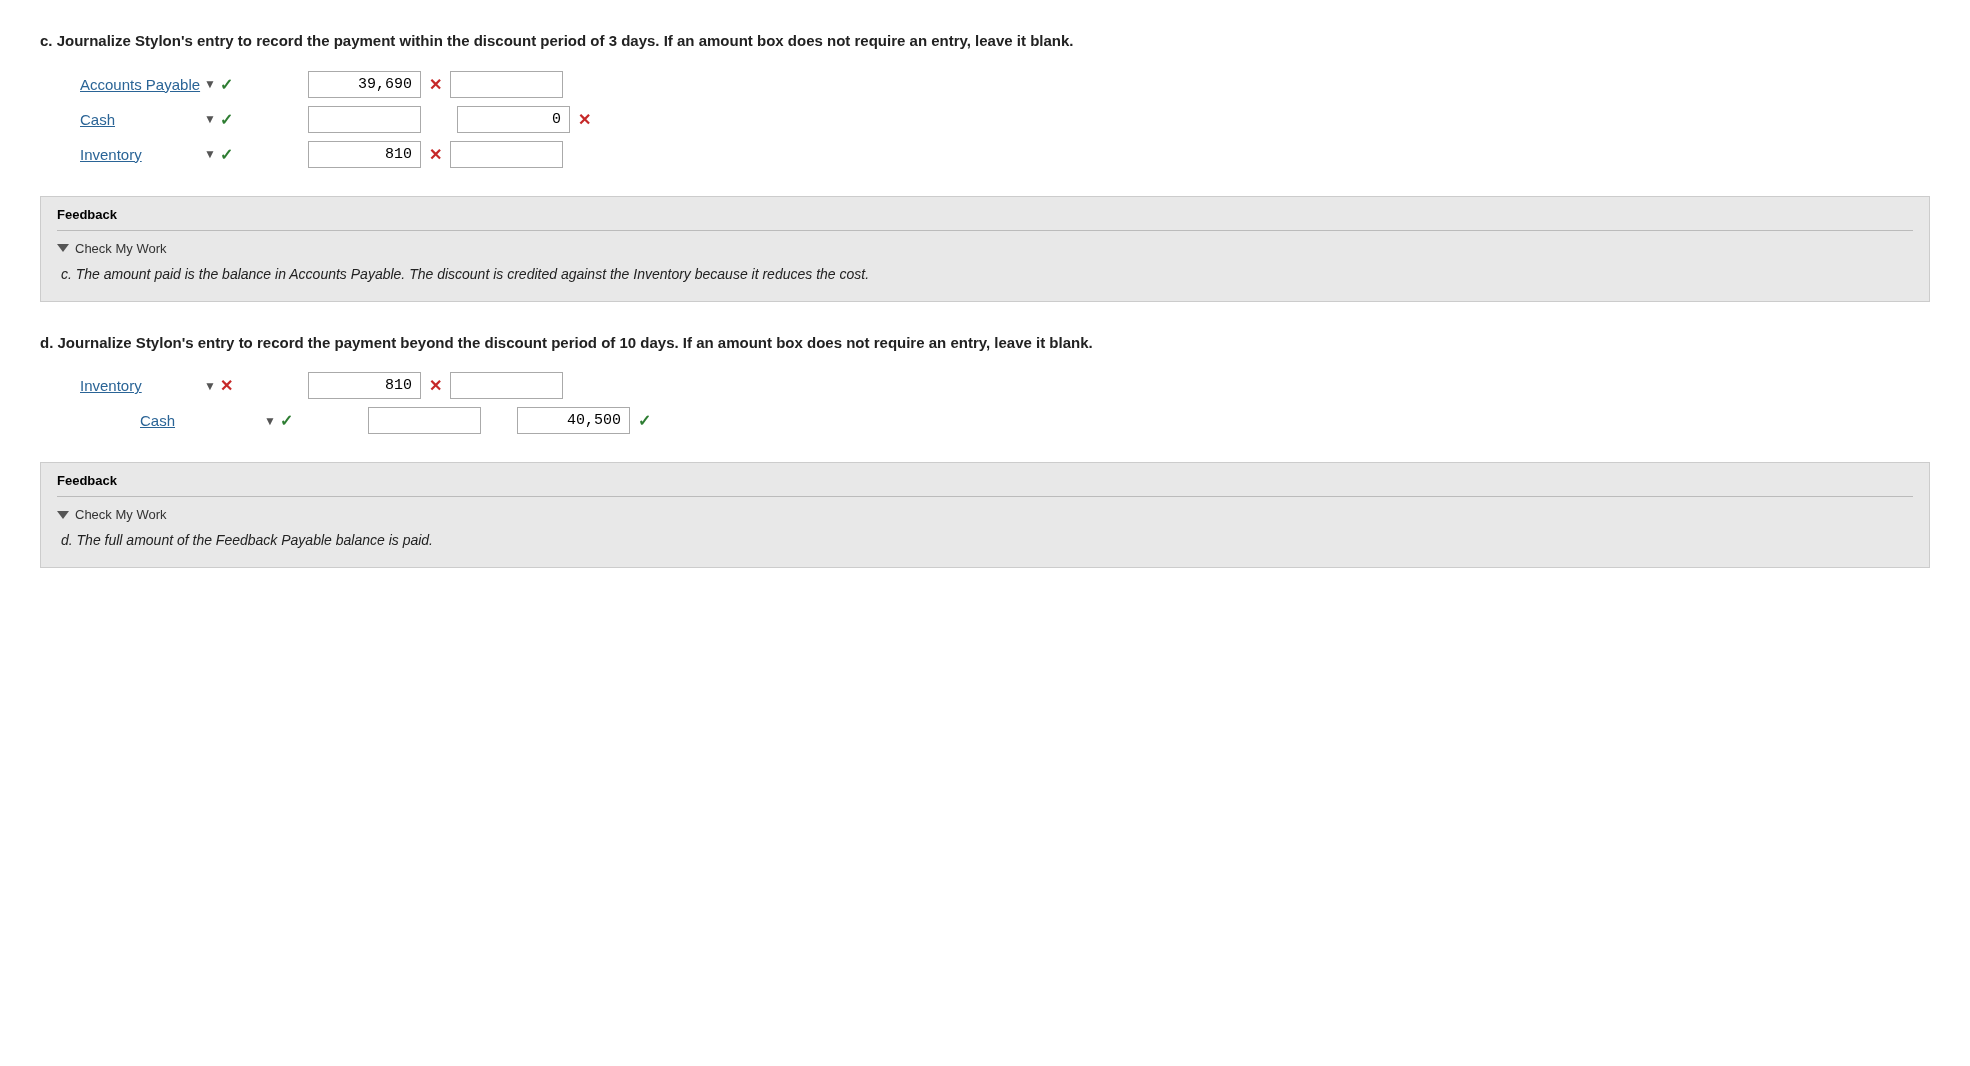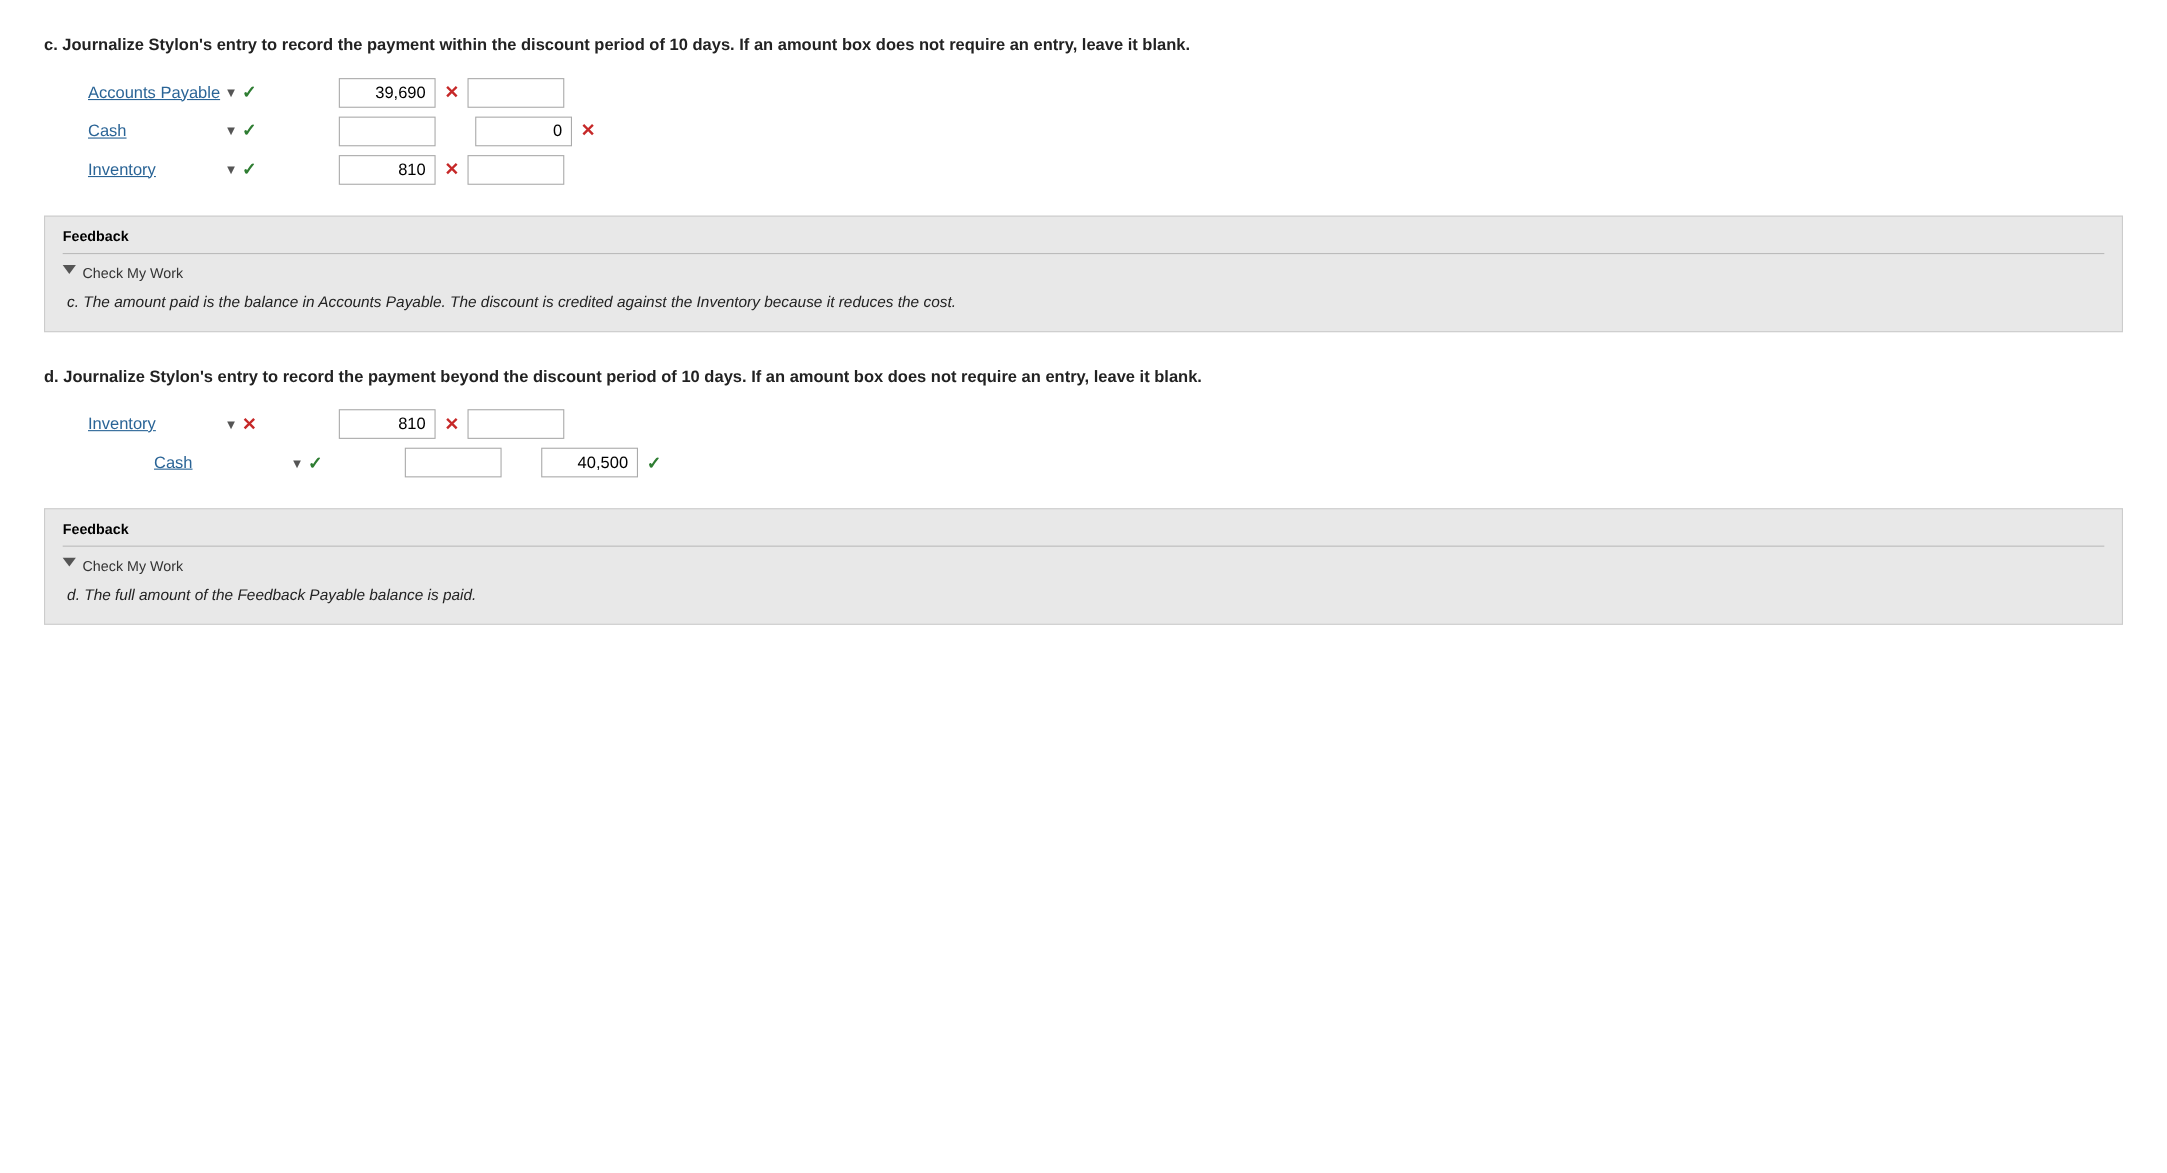--- a/index.html
+++ b/index.html
@@ -50,24 +50,25 @@
       font-weight: bold;
     }
     .x-red {
       color: #c62828;
       font-size: 16px;
       font-weight: bold;
     }
     .amount-input {
       border: 1px solid #aaa;
       padding: 4px 8px;
-      width: 88px;
+      width: 113px;
       font-size: 15px;
       text-align: right;
       background: #fff;
+      font-family: Liberation Mono, monospace;
     }
     .feedback-section {
       background: #e8e8e8;
       border: 1px solid #ccc;
       margin-top: 20px;
       margin-bottom: 30px;
       padding: 10px 16px 16px 16px;
     }
     .feedback-title {
       font-size: 13px;
@@ -75,20 +76,21 @@
       color: #000000;
       margin-bottom: 8px;
     }
     .feedback-divider {
       border: none;
       border-top: 1px solid #bbb;
       margin-bottom: 10px;
     }
     .check-my-work {
       display: flex;
+      align-items: center;
       gap: 6px;
       font-size: 13px;
       color: #333;
       margin-bottom: 8px;
     }
     .triangle-icon {
       width: 0;
       height: 0;
       border-left: 6px solid transparent;
       border-right: 6px solid transparent;
@@ -106,21 +108,21 @@
       margin-bottom: 28px;
     }
     .indent-row {
       padding-left: 60px;
     }
   </style>
 </head>
 <body>
 
 <div id="app">
-    <div class="question-label"><strong>c.</strong> <span>Journalize Stylon's entry to record the payment within the discount period of 10 days. If an amount box does not require an entry, leave it blank.</span></div>
+    <div class="question-label"><strong>c.</strong> <span>Journalize Stylon's entry to record the payment within the discount period of 3 days. If an amount box does not require an entry, leave it blank.</span></div>
     <div class="journal-section section-gap">
       <div class="journal-row">
         <div class="account-select">
           <span class="account-link">Accounts Payable</span>
           <span class="dropdown-arrow">▼</span>
           <span class="check-green">✓</span>
         </div>
         <input type="text" class="amount-input" value="39,690" style="">
         <span class="x-red">✕</span>
         <input type="text" class="amount-input" style="">

